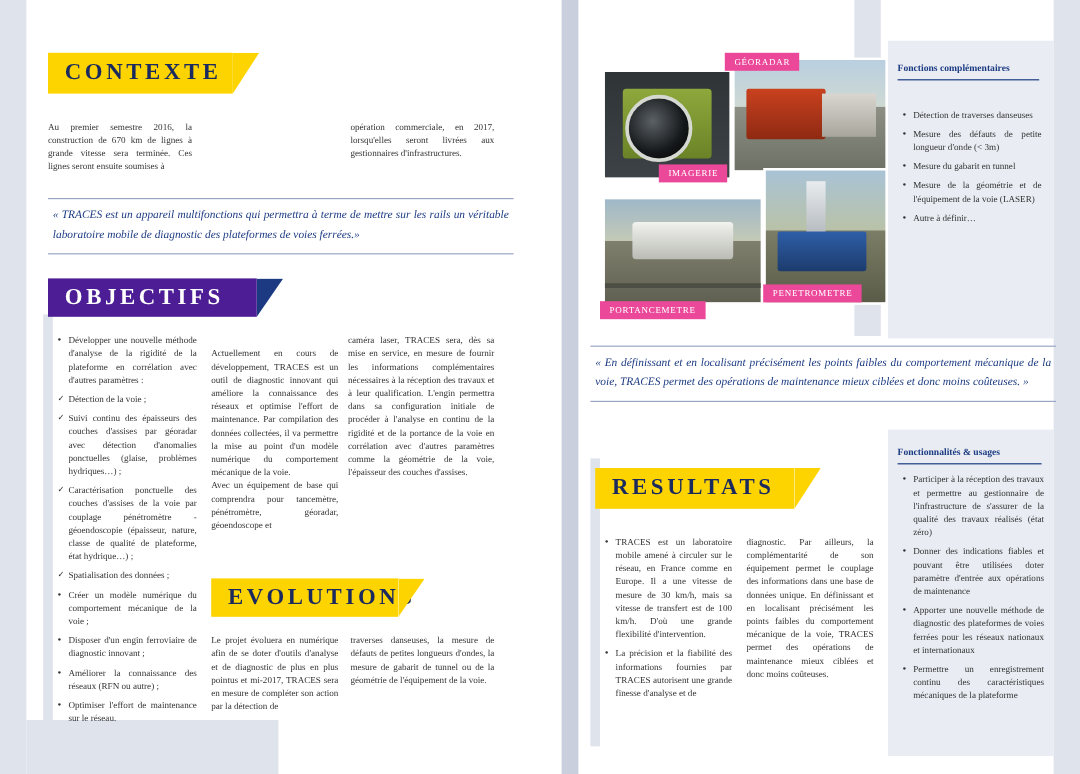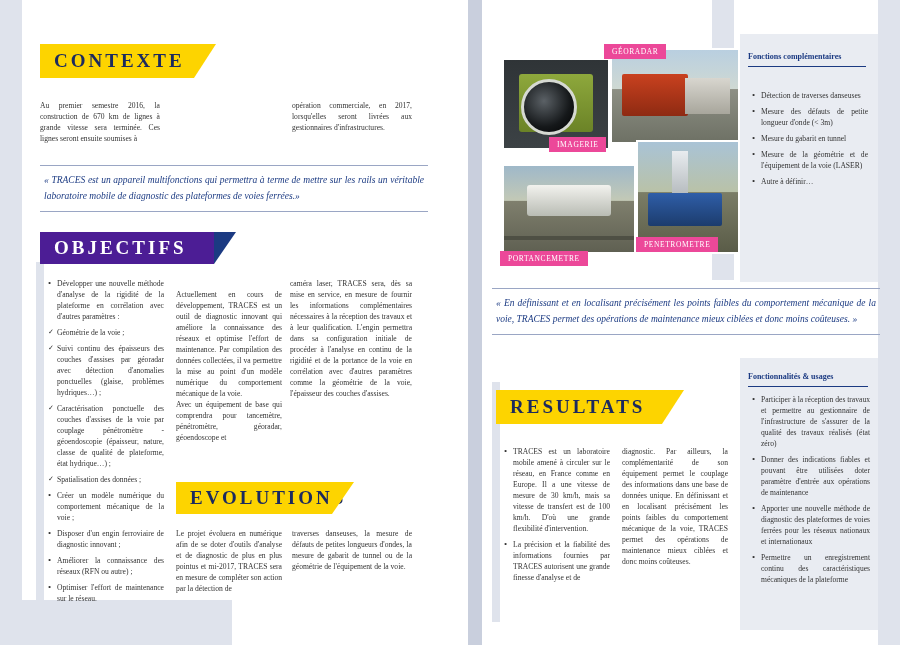--- a/index.html
+++ b/index.html
@@ -163,21 +163,21 @@
   </div>
 
   <div class="heading blue" style="left:40px;top:232px;width:160px;height:32px;">
     <span>OBJECTIFS</span>
     <span class="tail"></span>
   </div>
 
   <div style="position:absolute;left:48px;top:278px;width:116px;">
     <ul class="bullets">
       <li>Développer une nouvelle méthode d'analyse de la rigidité de la plateforme en corrélation avec d'autres paramètres :</li>
-      <li class="check">Géométrie de la voie ;</li>
+      <li class="check">Détection de la voie ;</li>
       <li class="check">Suivi continu des épaisseurs des couches d'assises par géoradar avec détection d'anomalies ponctuelles (glaise, problèmes hydriques…) ;</li>
       <li class="check">Caractérisation ponctuelle des couches d'assises de la voie par couplage pénétromètre - géoendoscopie (épaisseur, nature, classe de qualité de plateforme, état hydrique…) ;</li>
       <li class="check">Spatialisation des données ;</li>
       <li>Créer un modèle numérique du comportement mécanique de la voie ;</li>
       <li>Disposer d'un engin ferroviaire de diagnostic innovant ;</li>
       <li>Améliorer la connaissance des réseaux (RFN ou autre) ;</li>
       <li>Optimiser l'effort de maintenance sur le réseau.</li>
     </ul>
   </div>
 

